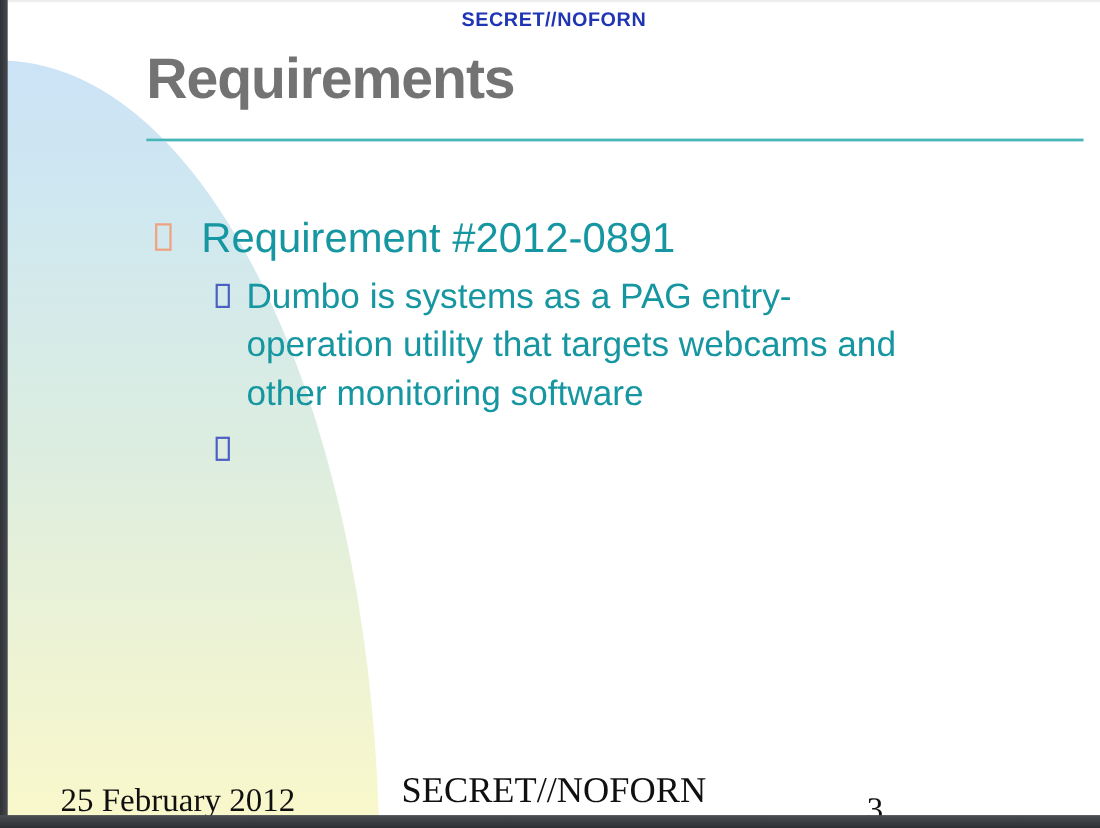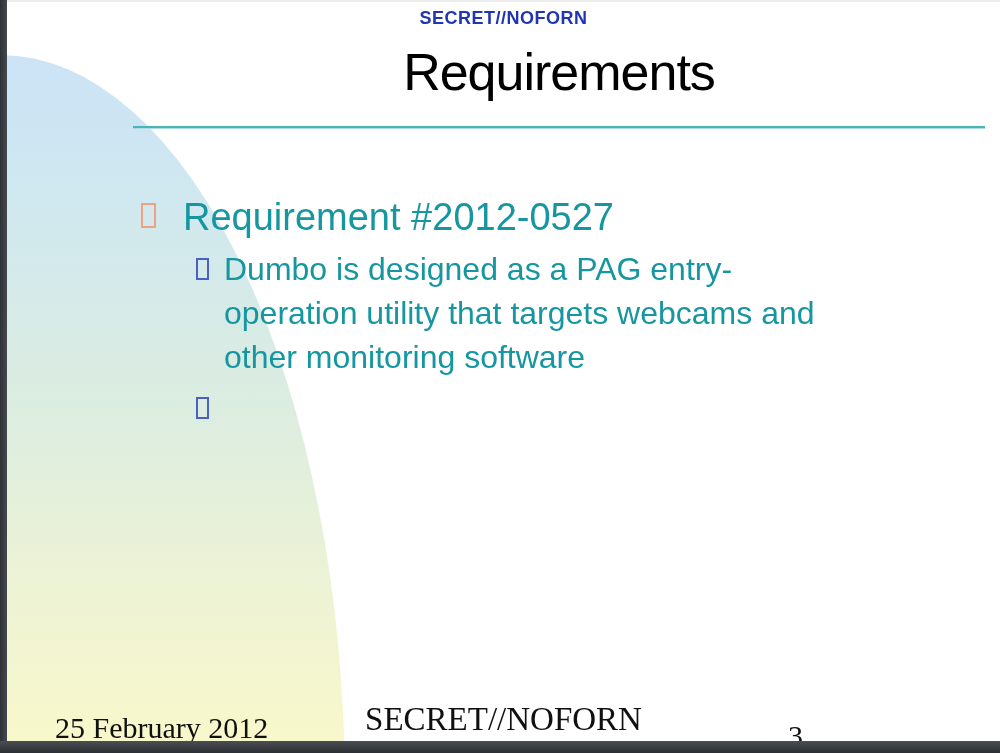--- a/index.html
+++ b/index.html
@@ -32,22 +32,22 @@
     z-index:1;
   }
   .top-classification {
     position:absolute; top:8px; left:7px; right:0;
     text-align:center;
     color:#1f35b4; font-weight:bold; font-size:18px; letter-spacing:0.5px;
     z-index:6;
   }
   .title {
     position:absolute; top:42px; left:133px; width:852px; margin:0;
-    text-align:center;
-    color:#000000; font-weight:normal; font-size:52px; letter-spacing:-1px;
+    text-align:left;
+    color:#737373; font-weight:bold; font-size:52px; letter-spacing:-1px;
     z-index:6;
   }
   .title-rule {
     position:absolute; top:126px; left:133px; width:852px; height:3px;
     background:linear-gradient(to bottom,#49b6b6 0 66%,#aedae9 66% 100%);
     z-index:6;
   }
   .bullet-box {
     position:absolute; box-sizing:border-box; background:transparent; z-index:6;
   }
@@ -76,24 +76,24 @@
   <div class="bg-ellipse"></div>
   <div class="top-hairline"></div>
 
   <div class="top-classification">SECRET//NOFORN</div>
 
   <h1 class="title">Requirements</h1>
 
   <div class="title-rule"></div>
 
   <span class="bullet-box bullet-l1"></span>
-  <div class="body-text text-l1">Requirement #2012-0527</div>
+  <div class="body-text text-l1">Requirement #2012-0891</div>
 
   <span class="bullet-box bullet-l2 bullet-l2a"></span>
-  <div class="body-text text-l2 text-l2a">Dumbo is designed as a PAG entry-
+  <div class="body-text text-l2 text-l2a">Dumbo is systems as a PAG entry-
 operation utility that targets webcams and
 other monitoring software</div>
 
   <span class="bullet-box bullet-l2 bullet-l2b"></span>
 
   <div class="footer footer-date">25 February 2012</div>
   <div class="footer footer-classification">SECRET//NOFORN</div>
   <div class="footer footer-page">3</div>
 
   <div class="left-border"></div>

